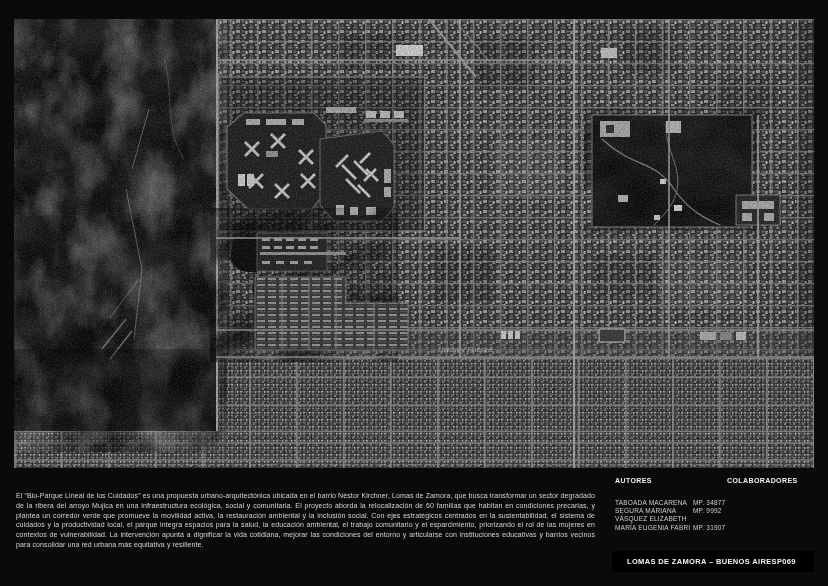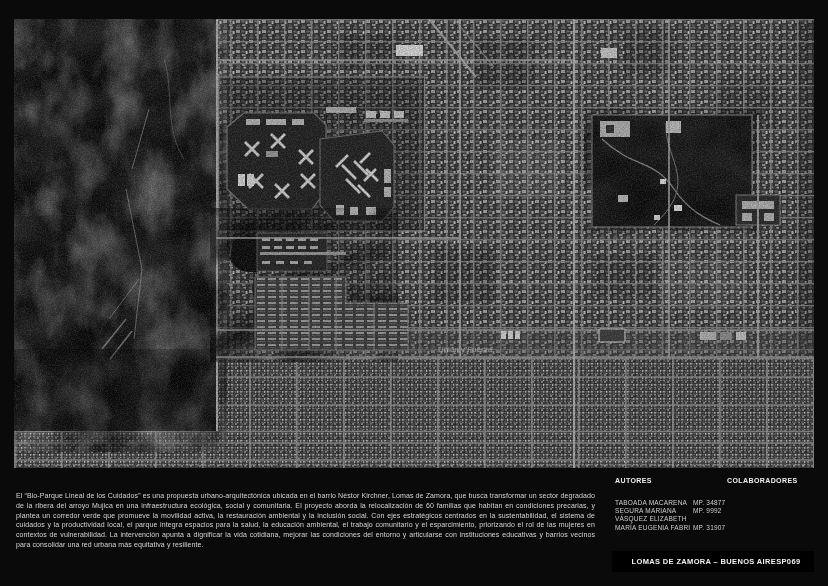--- a/index.html
+++ b/index.html
@@ -28,21 +28,21 @@
   .credits{position:absolute;left:615px;top:477px;width:200px;color:#e2e2e2;}
   .credits-headers{display:flex;}
   .credits-header{font-size:7px;font-weight:bold;letter-spacing:0.4px;color:#f0f0f0;}
   .credits-header.autores{width:112px;}
   .credits-rows{margin-top:15px;}
   .author-row{display:flex;font-size:6.5px;line-height:8.2px;color:#cfcfcf;}
   .author-name{width:78px;letter-spacing:0.2px;}
   .author-mp{width:60px;letter-spacing:0.2px;}
   .footer-bar{
     position:absolute;left:612px;top:551px;width:202px;height:21px;
-    background:#000;display:flex;align-items:center;justify-content:center;
+    background:#000;display:flex;align-items:center;justify-content:flex-start;
     padding:0 9px 0 15px;box-sizing:border-box;
   }
   .footer-location,.footer-page{
     font-size:7.5px;font-weight:bold;color:#f2f2f2;letter-spacing:0.35px;white-space:nowrap;
   }
   .maplabel{
     font-family:"Liberation Sans","DejaVu Sans",sans-serif;
   }
 </style>
 </head>

